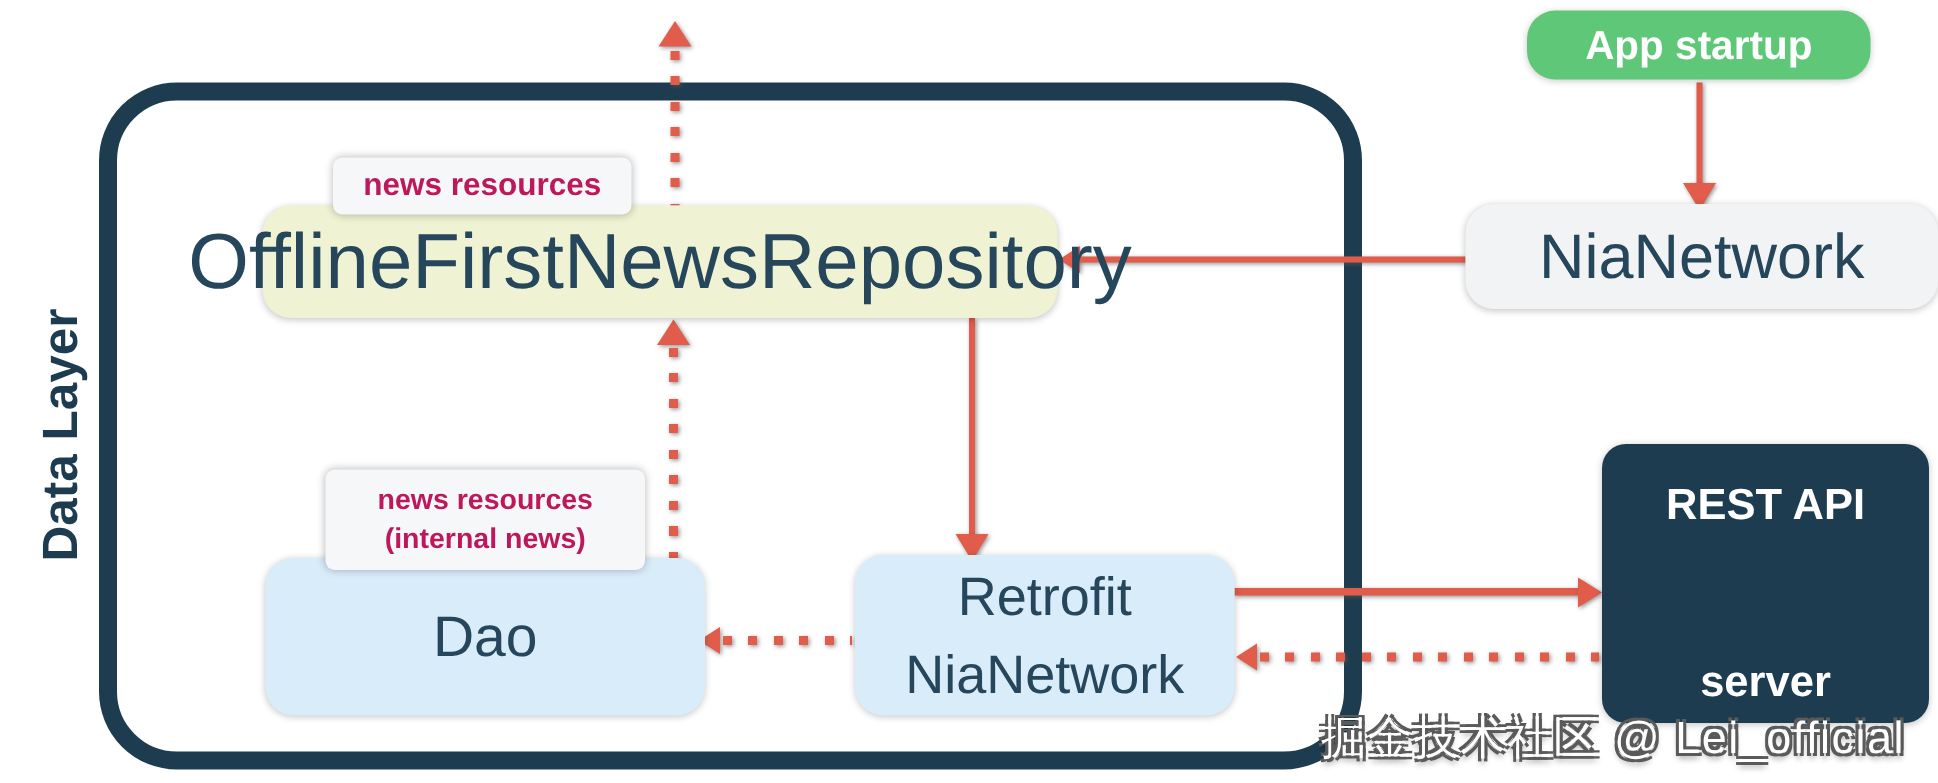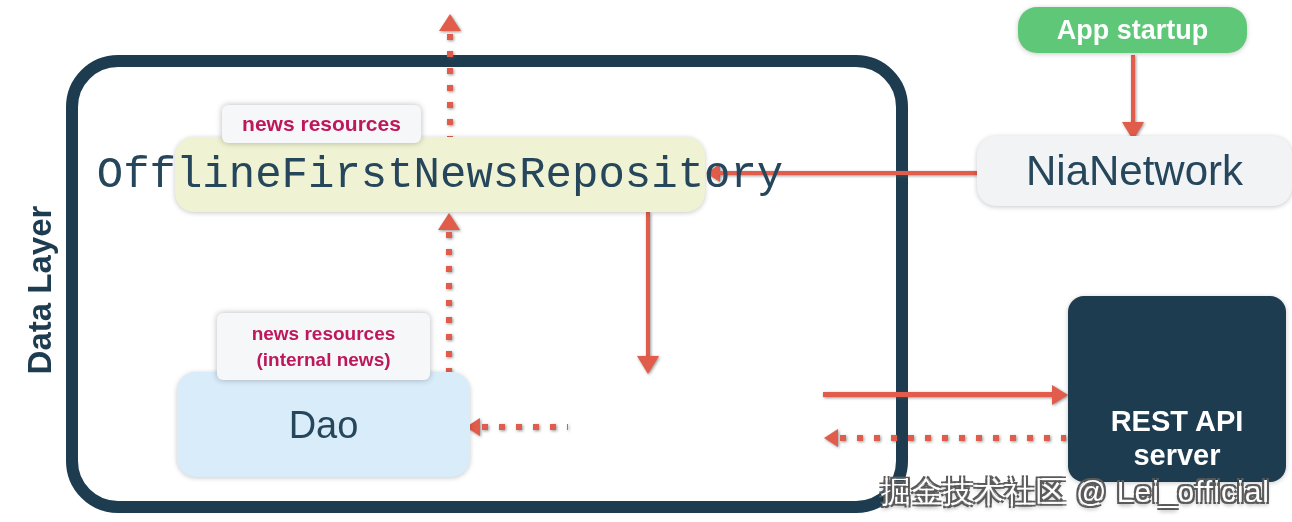--- a/index.html
+++ b/index.html
@@ -20,33 +20,33 @@
   
   .node{
     position:absolute;display:flex;flex-direction:column;align-items:center;justify-content:center;
     color:var(--box-text);z-index:3;box-shadow:0 1px 5px rgba(0,0,0,.22);border-radius:19px;
   }
   .tag{
     position:absolute;background:var(--label-bg);color:#be185d;font-weight:700;
     display:flex;flex-direction:column;align-items:center;justify-content:center;
     border-radius:6px;box-shadow:0 0 6px rgba(0,0,0,.28);z-index:4;text-align:center;
   }
-  #repo-box{left:175px;top:137px;width:530px;height:75px;background:var(--yellow-box);font-size:44px;font-family:Liberation Mono, monospace;}
+  #repo-box{left:175px;top:137px;width:530px;height:75px;background:var(--yellow-box);font-size:52px;}
   #repo-tag{left:222px;top:105px;width:199px;height:38px;font-size:21px;}
   #wm-box{left:977px;top:136px;width:315px;height:70px;background:var(--wm-bg);font-size:42px;}
   #app-box{left:1018px;top:7px;width:229px;height:46px;background:var(--green);color:#fff;
            font-size:27px;font-weight:700;}
   #dao-box{left:177px;top:372px;width:293px;height:105px;background:var(--blue-box);
            font-size:38px;line-height:50px;}
   #dao-tag{left:217px;top:313px;width:213px;height:67px;font-size:19px;line-height:26px;}
   #net-box{left:570px;top:370px;width:253px;height:107px;background:var(--blue-box);
            font-size:36px;line-height:52px;}
   #rest-box{left:1068px;top:296px;width:218px;height:186px;background:var(--navy);
             border-radius:16px;color:#fff;font-weight:700;font-size:29px;
-            justify-content:flex-end;padding:24px 0 10px;box-sizing:border-box;}
+            justify-content:space-between;padding:24px 0 10px;box-sizing:border-box;}
   #rest-box .sub{line-height:34px;text-align:center;}
   
   .arrow{position:absolute;z-index:2;filter:drop-shadow(1px 1px 1.5px rgba(90,90,90,.65));}
   .vline{width:4px;background:var(--red);}
   .hline{height:4px;background:var(--red);}
   .vdots{width:6px;background:repeating-linear-gradient(180deg,var(--red) 0 6px,transparent 6px 17px);}
   .hdots{height:6px;background:repeating-linear-gradient(90deg,var(--red) 0 6px,transparent 6px 17px);}
   .head{width:0;height:0;}
   .head-up{border-left:11px solid transparent;border-right:11px solid transparent;border-bottom:17px solid var(--red);}
   .head-down{border-left:11px solid transparent;border-right:11px solid transparent;border-top:18px solid var(--red);}
@@ -108,20 +108,24 @@
   </div>
 
   <div id="dao-box" class="node">
     <span>Dao</span>
   </div>
   <div id="dao-tag" class="tag">
     <span>news resources</span>
     <span>(internal news)</span>
   </div>
 
+  <div id="net-box" class="node">
+    <span>Retrofit</span>
+    <span>NiaNetwork</span>
+  </div>
 
   <div id="rest-box" class="node">
     <div class="sub">REST API</div>
     <div>
       <div class="sub">server</div>
     </div>
   </div>
 
   <div id="watermark">掘金技术社区 @ Lei_official</div>
 

